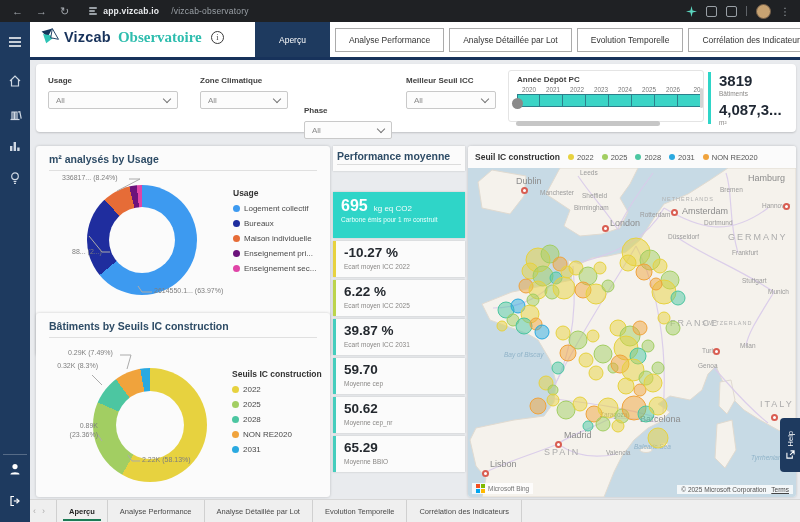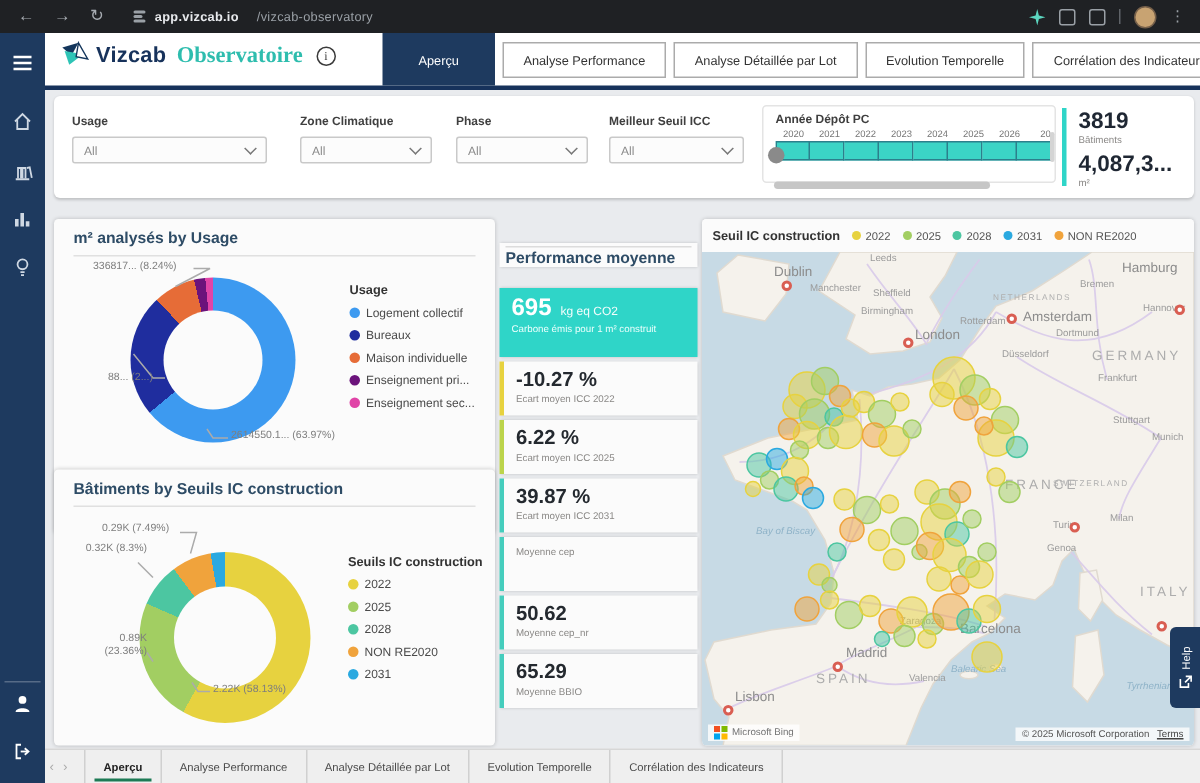--- a/index.html
+++ b/index.html
@@ -84,21 +84,21 @@
   .c1 .co-1{left:36px;top:102px;}
   .c1 .co-2{left:26px;top:28px;}
   .c2 .co-0{left:106px;top:143px;}
   .c2 .co-1{left:16px;top:108px;width:46px;text-align:right;white-space:normal;line-height:9px;}
   .c2 .co-2{left:20px;top:48px;width:42px;text-align:right;white-space:normal;line-height:9px;}
   .c2 .co-3{left:32px;top:36px;}
   .conn{position:absolute;inset:0;pointer-events:none;}
 
   
   .kcol{position:absolute;left:303px;top:124px;width:132px;height:351px;}
-  .ktitle{position:absolute;top:16px;left:0;right:0;height:16px;background:#FBFBFB;box-shadow:0 0 2px rgba(0,0,0,.18);font-size:10.5px;font-weight:bold;color:#2E4C66;padding:4px 0 0 4px;box-sizing:border-box;}
+  .ktitle{position:absolute;top:0;left:0;right:0;height:25px;background:#FBFBFB;box-shadow:0 0 2px rgba(0,0,0,.18);font-size:10.5px;font-weight:bold;color:#2E4C66;padding:4px 0 0 4px;box-sizing:border-box;}
   .ktitle-u{position:absolute;left:4px;right:4px;top:18px;height:1px;background:#DCDCDC;}
   .kcards{position:absolute;top:22px;left:0;right:0;margin-top:24px;}
   .kcard{position:relative;background:#FBFBFB;border-left:3px solid #45CDBD;box-shadow:0 0 2px rgba(0,0,0,.18);height:36px;margin-bottom:3px;padding:4px 0 0 8px;box-sizing:border-box;}
   .kcard.hl{height:46px;background:#2FD5C8;border-left:none;padding-top:5px;}
   .kv{font-size:13.5px;font-weight:bold;color:#24292F;}
   .hl .kv{color:#fff;font-size:16px;}
   .ku{font-size:8px;font-weight:normal;margin-left:6px;color:rgba(255,255,255,.95);}
   .kl{font-size:6.5px;color:#8A8886;margin-top:3px;}
   .hl .kl{color:#EAFFFC;margin-top:1px;}
 
@@ -245,21 +245,21 @@
               <i class="chev"></i>
             </div>
           </div>
           <div class="fgroup" style="left: 164px; width: 88px;">
             <div class="flabel">Zone Climatique</div>
             <div class="fselect">
               <span>All</span>
               <i class="chev"></i>
             </div>
           </div>
-          <div class="fgroup" style="left: 268px; width: 88px;">
+          <div class="fgroup" style="left: 268px; width: 88px; margin-top: 30px;">
             <div class="flabel">Phase</div>
             <div class="fselect">
               <span>All</span>
               <i class="chev"></i>
             </div>
           </div>
           <div class="fgroup" style="left: 370px; width: 90px;">
             <div class="flabel">Meilleur Seuil ICC</div>
             <div class="fselect">
               <span>All</span>
@@ -391,20 +391,21 @@
           </div>
           <div class="kcard" style="border-left-color: rgb(188, 212, 75);">
             <div class="kv">6.22 %</div>
             <div class="kl">Ecart moyen ICC 2025</div>
           </div>
           <div class="kcard" style="border-left-color: rgb(69, 205, 189);">
             <div class="kv">39.87 %</div>
             <div class="kl">Ecart moyen ICC 2031</div>
           </div>
           <div class="kcard" style="border-left-color: rgb(69, 205, 189);">
+            <div class="kv">59.70</div>
             <div class="kl">Moyenne cep</div>
           </div>
           <div class="kcard" style="border-left-color: rgb(69, 205, 189);">
             <div class="kv">50.62</div>
             <div class="kl">Moyenne cep_nr</div>
           </div>
           <div class="kcard" style="border-left-color: rgb(69, 205, 189);">
             <div class="kv">65.29</div>
             <div class="kl">Moyenne BBIO</div>
           </div>
@@ -493,21 +494,21 @@
             <span class="ct k-c" style="left: 234px; top: 179px;">Turin</span>
             <span class="ct k-c" style="left: 230px; top: 194px;">Genoa</span>
             <span class="ct k-s" style="left: 36px; top: 183px;">Bay of Biscay</span>
             <span class="ct k-c" style="left: 132px; top: 243px;">Zaragoza</span>
             <span class="ct k-b" style="left: 172px; top: 246px;">Barcelona</span>
             <span class="ct k-b" style="left: 96px; top: 262px;">Madrid</span>
             <span class="ct k-C" style="left: 76px; top: 279px;">SPAIN</span>
             <span class="ct k-c" style="left: 138px; top: 281px;">Valencia</span>
             <span class="ct k-s" style="left: 166px; top: 275px;">Balearic Sea</span>
             <span class="ct k-b" style="left: 22px; top: 291px;">Lisbon</span>
-            <span class="ct k-C" style="left: 292px; top: 221px;">ITALY</span>
+            <span class="ct k-C" style="left: 292px; top: 231px;">ITALY</span>
             <span class="ct k-s" style="left: 283px; top: 286px;">Tyrrhenian</span>
           </div>
         <svg class="lyr" width="328" height="329">
             <circle cx="70" cy="92" r="12" fill="#E7D23F" fill-opacity="0.5" stroke="#E7D23F" stroke-width="1"></circle>
             <circle cx="82" cy="86" r="9" fill="#A2CE62" fill-opacity="0.5" stroke="#A2CE62" stroke-width="1"></circle>
             <circle cx="92" cy="96" r="7" fill="#F0A33C" fill-opacity="0.5" stroke="#F0A33C" stroke-width="1"></circle>
             <circle cx="62" cy="103" r="8" fill="#E7D23F" fill-opacity="0.5" stroke="#E7D23F" stroke-width="1"></circle>
             <circle cx="75" cy="108" r="10" fill="#A2CE62" fill-opacity="0.5" stroke="#A2CE62" stroke-width="1"></circle>
             <circle cx="88" cy="110" r="6" fill="#4CC6A1" fill-opacity="0.5" stroke="#4CC6A1" stroke-width="1"></circle>
             <circle cx="99" cy="104" r="6" fill="#E7D23F" fill-opacity="0.5" stroke="#E7D23F" stroke-width="1"></circle>

